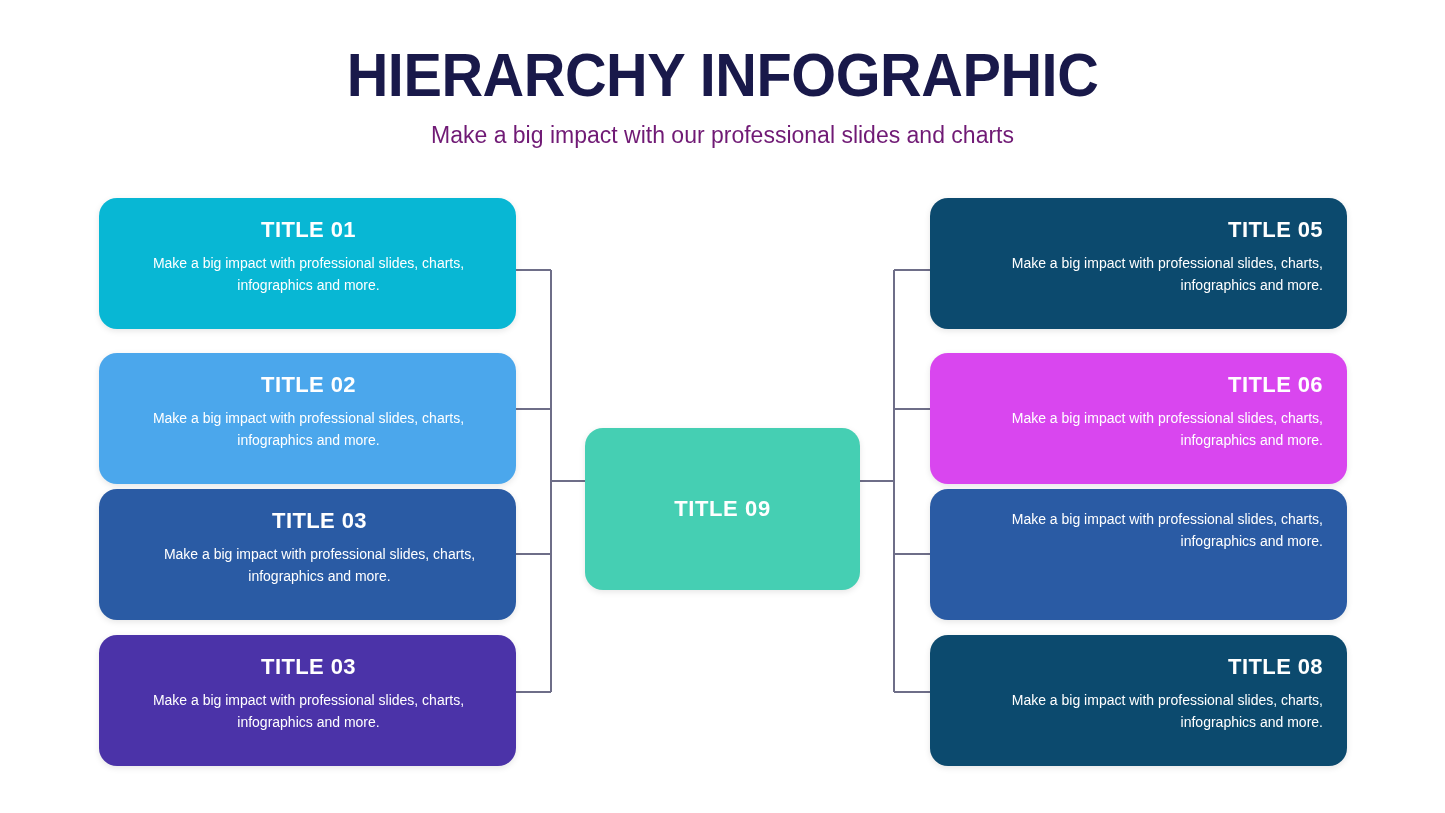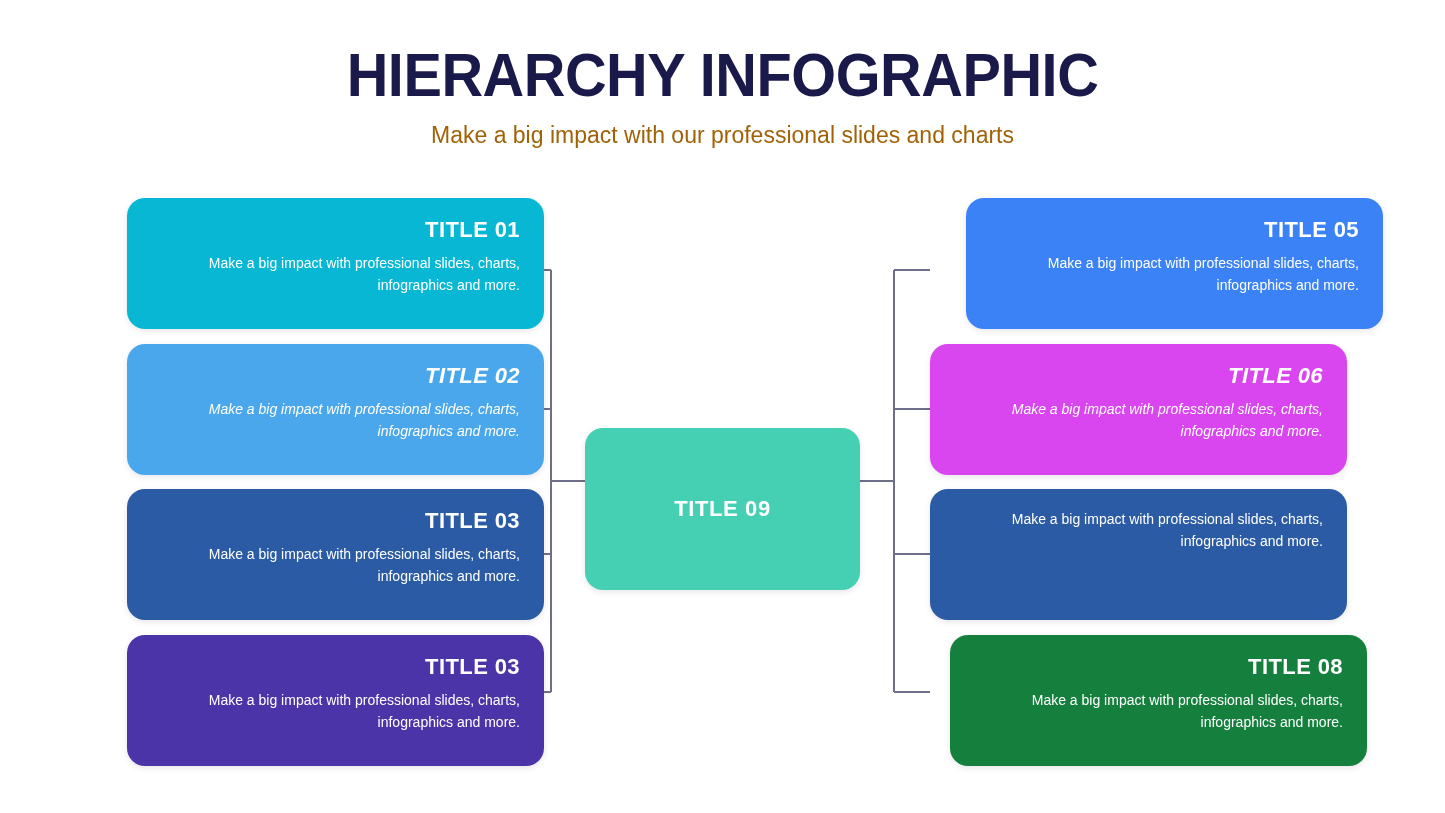--- a/index.html
+++ b/index.html
@@ -37,39 +37,39 @@
   
   .card {
     position:absolute;
     width:417px;
     height:131px;
     border-radius:18px;
     padding:20px 24px 18px 26px;
     color:#ffffff;
     box-shadow:0 2px 6px rgba(0,0,0,0.10);
   }
-  .card.left  { left:99px;  text-align:right;margin-left:28px;  }
+  .card.left  { left:99px;  text-align:center;  }
   .card.right { left:930px; text-align:right; }
 
   .card-title {
     font-size:22px;
     font-weight:bold;
     letter-spacing:0.4px;
     line-height:1.1;
     margin-bottom:11px;
   }
   .card-body {
     font-size:14px;
     line-height:1.55;
     font-weight:normal;
   }
 
   
   .row1 { top:198px; }
-  .row2 { top:344px;font-style:italic; }
+  .row2 { top:353px; }
   .row3 { top:489px; }
   .row4 { top:635px; }
 
   
   #center-node {
     position:absolute;
     left:585px; top:400px;
     width:275px; height:162px;
     border-radius:18px;
     display:flex;
@@ -88,21 +88,21 @@
   
   #connectors { position:absolute; left:0; top:0; width:1445px; height:813px; }
 </style>
 </head>
 <body>
 
 <div id="slide" style="background: rgb(255, 255, 255);">
 
   <div id="header">
     <div id="page-title" style="color: rgb(25, 25, 74);">HIERARCHY INFOGRAPHIC</div>
-    <div id="page-subtitle" style="color: #a16207;">Make a big impact with our professional slides and charts</div>
+    <div id="page-subtitle" style="color: #701a75;">Make a big impact with our professional slides and charts</div>
   </div>
 
   <svg id="connectors" viewBox="0 0 1445 813" width="1445" height="813">
     <g id="connector-group-left" fill="none" stroke="#6e6e88" stroke-width="2">
       <line x1="551" y1="270" x2="551" y2="692" stroke="#6e6e88"></line>
       <line x1="515" y1="270" x2="551" y2="270" stroke="#6e6e88"></line>
       <line x1="515" y1="409" x2="551" y2="409" stroke="#6e6e88"></line>
       <line x1="515" y1="554" x2="551" y2="554" stroke="#6e6e88"></line>
       <line x1="515" y1="692" x2="551" y2="692" stroke="#6e6e88"></line>
       <line x1="551" y1="481" x2="585" y2="481" stroke="#6e6e88"></line>
@@ -134,32 +134,32 @@
 
   <div class="card left row4" style="background: rgb(75, 51, 168);">
     <div class="card-title">TITLE 03</div>
     <div class="card-body">Make a big impact with professional slides, charts, infographics and more.</div>
   </div>
 
   <div id="center-node" style="background: rgb(69, 207, 179);">
     <div id="center-title">TITLE 09</div>
   </div>
 
-  <div class="card right row1" style="background: #3b82f6; margin-left: 36px;">
+  <div class="card right row1" style="background: #0c4a6e;">
     <div class="card-title">TITLE 05</div>
     <div class="card-body">Make a big impact with professional slides, charts, infographics and more.</div>
   </div>
 
   <div class="card right row2" style="background: #d946ef;">
     <div class="card-title">TITLE 06</div>
     <div class="card-body">Make a big impact with professional slides, charts, infographics and more.</div>
   </div>
 
   <div class="card right row3" style="background: rgb(42, 91, 164);">
     <div class="card-body">Make a big impact with professional slides, charts, infographics and more.</div>
   </div>
 
-  <div class="card right row4" style="background: #15803d; margin-left: 20px;">
+  <div class="card right row4" style="background: #0c4a6e;">
     <div class="card-title">TITLE 08</div>
     <div class="card-body">Make a big impact with professional slides, charts, infographics and more.</div>
   </div>
 
 </div>
 
 </body></html>

